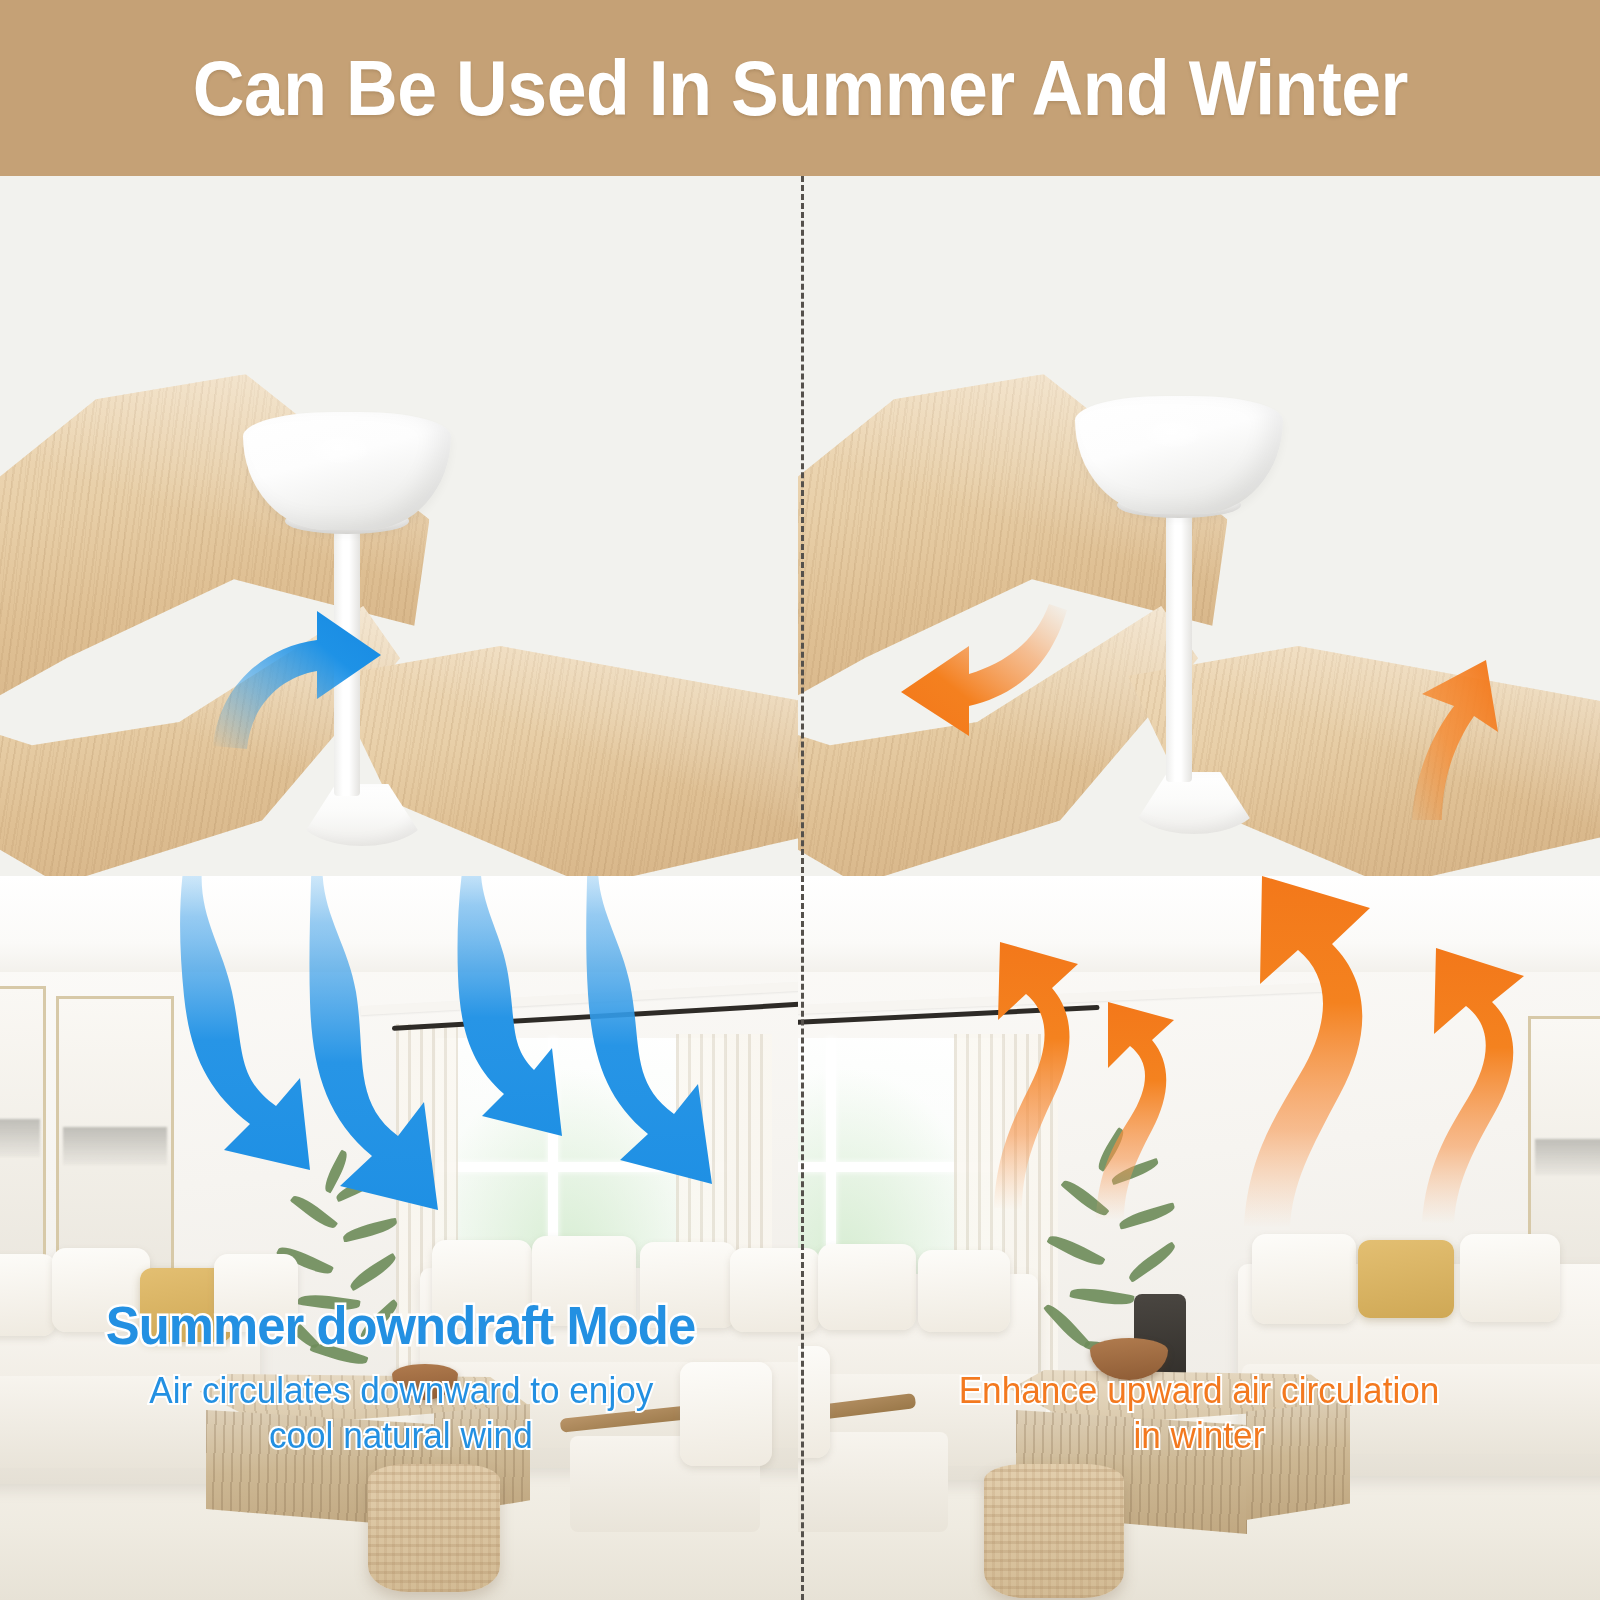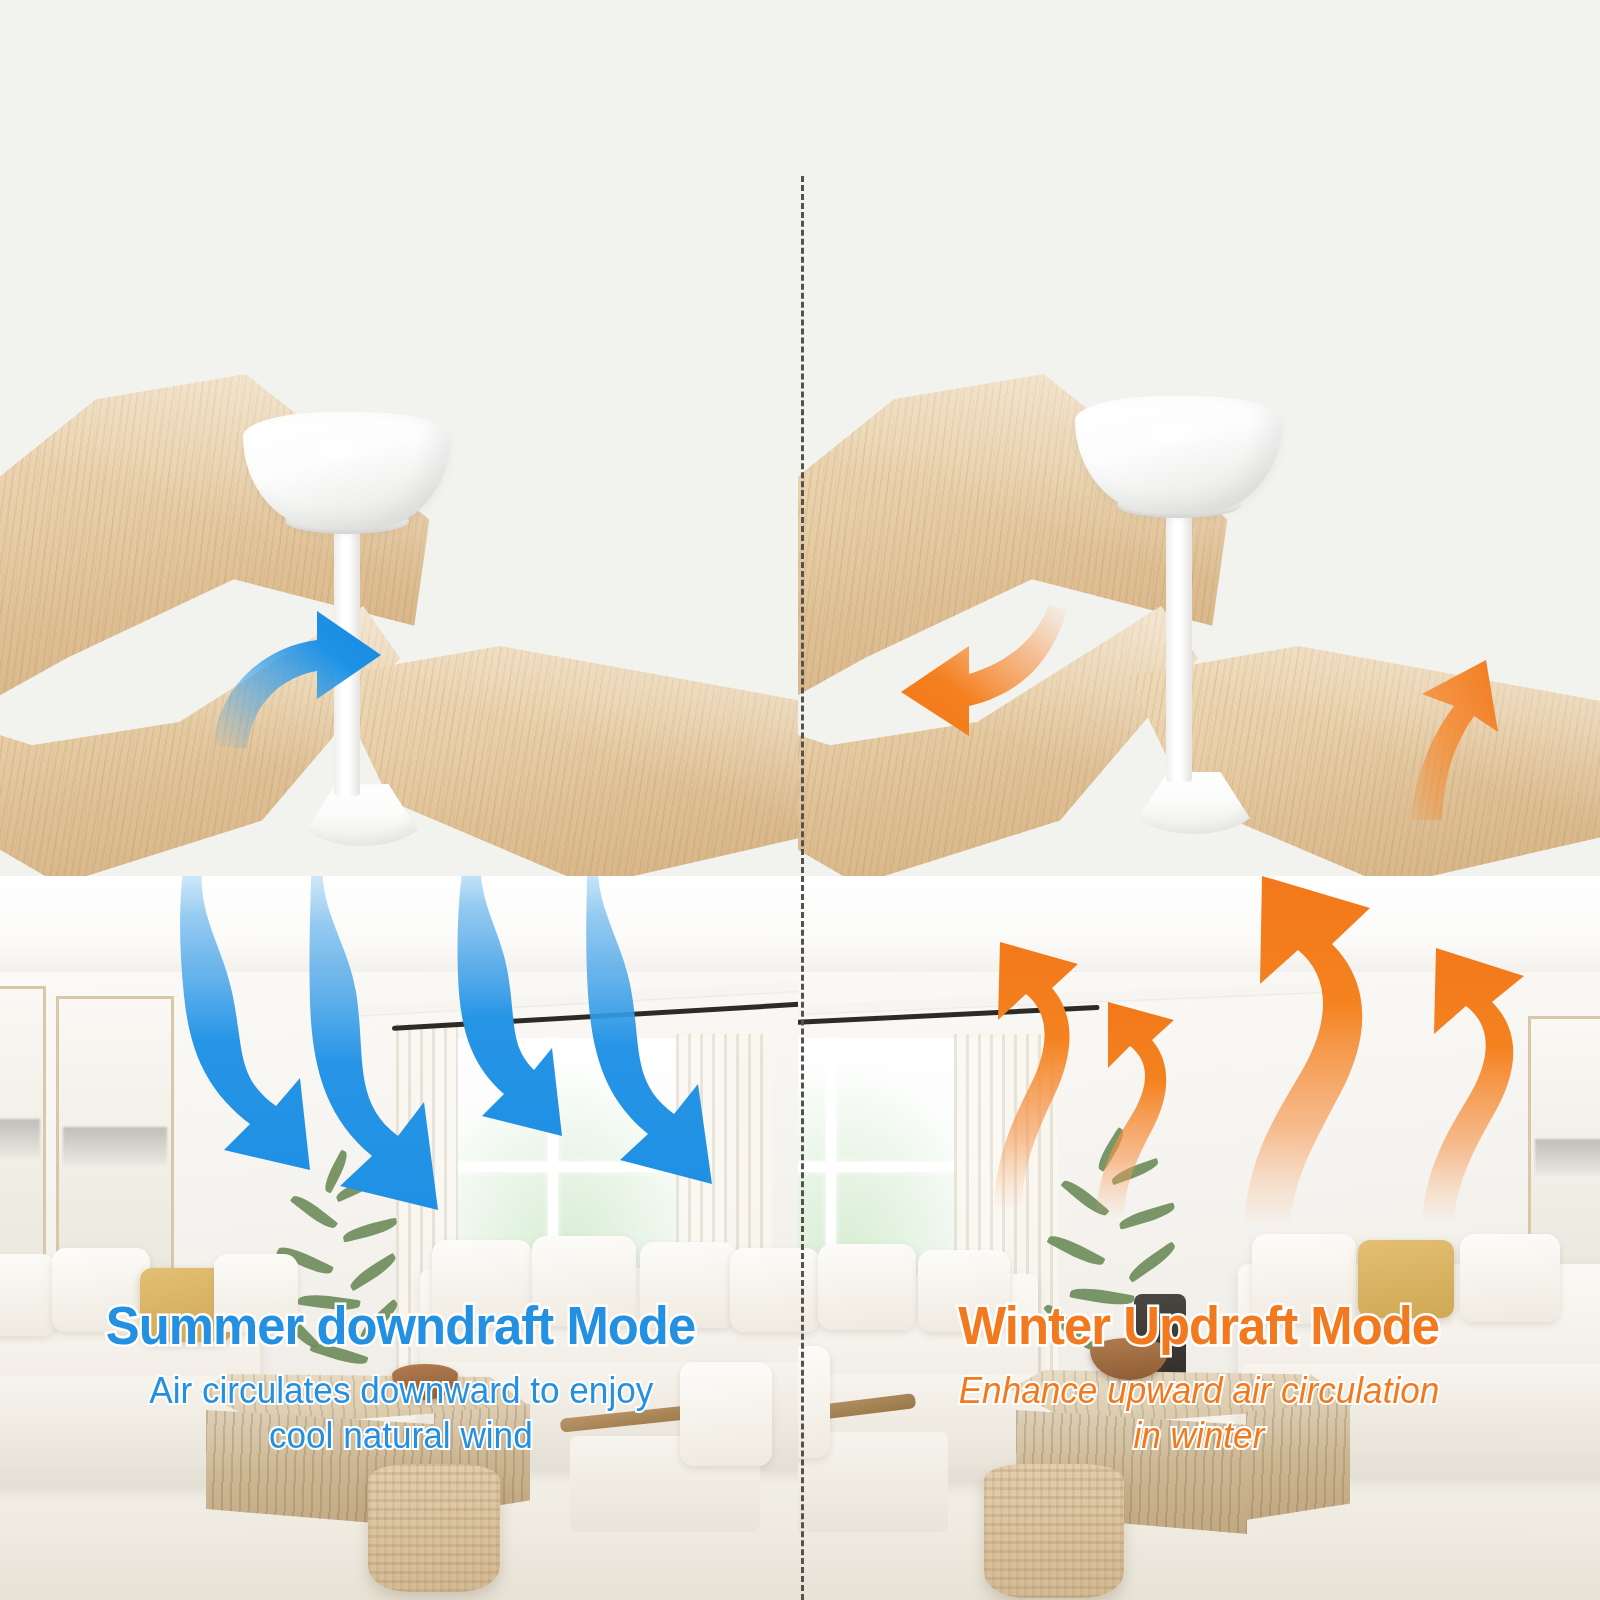--- a/index.html
+++ b/index.html
@@ -168,20 +168,23 @@
     -webkit-text-stroke:5px #ffffff; paint-order:stroke fill; }
   .orange-txt{ color:#f3791f;
     -webkit-text-stroke:5px #ffffff; paint-order:stroke fill; }
   .mode-sub.blue-txt, .mode-sub.orange-txt { -webkit-text-stroke-width:4px; }
 </style>
 </head>
 <body>
 
 <div id="stage">
 
+  <div class="banner">
+    <div class="banner-title">Can Be Used In Summer And Winter</div>
+  </div>
 
   <div class="panels">
 
     <div class="panel left">
 
       <div class="fan-scene">
 
         <div class="blade" style="left:-40px; top:200px; width:470px; height:330px;
                     clip-path:polygon(0% 38%, 30% 6%, 62% 0%, 100% 46%, 96% 78%, 58% 62%, 22% 84%, 0% 100%);
                     transform:rotate(-2deg);">
@@ -462,24 +465,21 @@
           <path d="M446,420 C450,352 476,312 502,268 C532,218 534,172 500,144
                    L462,178 L464,70 L572,102 L534,138
                    C574,178 572,232 542,288 C512,344 494,378 492,422 Z" fill="url(#upOrange)"></path>
 
           <path d="M624,416 C628,362 648,328 670,292 C694,252 694,220 668,200
                    L636,228 L638,142 L726,170 L694,196
                    C724,226 720,266 696,308 C672,350 658,380 656,418 Z" fill="url(#upOrange)"></path>
         </svg>
       </div>
 
-      <div class="caption" style="top:1118px;">
-        <span class="mode-title orange-txt">Winter Updraft Mode</span>
-      </div>
-      <div class="caption" style="top:1192px;font-style:italic;">
+      <div class="caption" style="top:1192px;">
         <span class="mode-sub orange-txt">Enhance upward air circulation</span><br>
         <span class="mode-sub orange-txt">in winter</span>
       </div>
     </div>
 
   </div>
 
   <div class="divider"></div>
 </div>
 

